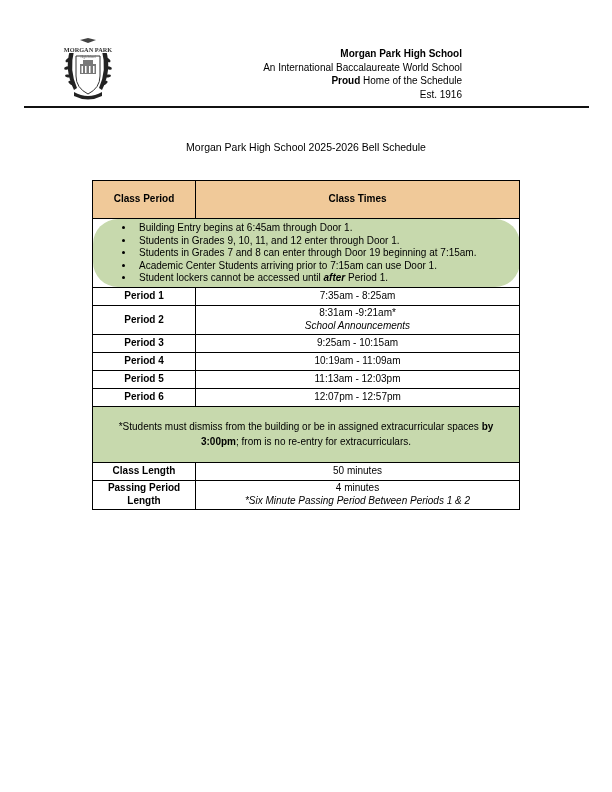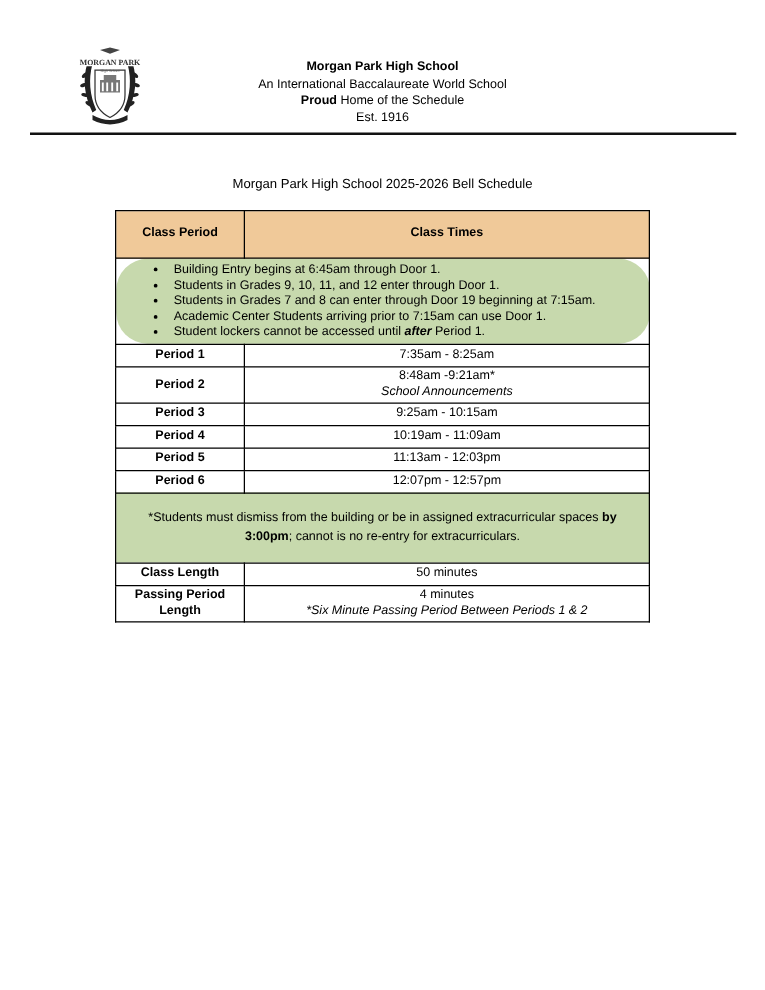--- a/index.html
+++ b/index.html
@@ -4,33 +4,33 @@
 <style>
   html, body { margin: 0; padding: 0; }
   body {
     width: 612px; height: 792px; background: #ffffff; position: relative;
     font-family: "Liberation Sans", "DejaVu Sans", sans-serif; color: #000;
     overflow: hidden;
   }
   .logo { position: absolute; left: 62px; top: 36px; width: 52px; height: 66px; }
   .header {
     position: absolute; left: 150px; width: 312px; top: 47px;
-    text-align: center; font-size: 10px; line-height: 13.5px;
+    text-align: right; font-size: 10px; line-height: 13.5px;
   }
   .header .name { font-weight: bold; }
   .rule {
     position: absolute; left: 24px; width: 565px; top: 106px;
     height: 0; border-top: 2px solid #111;
   }
   .title {
     position: absolute; left: 92px; width: 428px; top: 141px;
     text-align: center; font-weight: normal; font-size: 10.5px;
   }
   table.sched {
-    position: absolute; left: 92px; top: 168px; width: 428px;
+    position: absolute; left: 92px; top: 180px; width: 428px;
     border-collapse: collapse; font-size: 10px;
   }
   table.sched td {
     border: 1px solid #000; padding: 0 4px; text-align: center;
     line-height: 12.5px;
   }
   .c1 { width: 94px; font-weight: bold; }
   tr.head td { background: #f0c999; font-weight: bold; height: 37px; }
   tr.notes td { background: #c7d9ad; text-align: left; padding: 3px 4px 2px 4px; border-radius: 25px; }
   tr.notes ul { margin: 0; padding-left: 38px; list-style: disc; }
@@ -110,42 +110,42 @@
       </ul>
     </td>
   </tr>
   <tr class="p">
     <td class="c1">Period 1</td>
     <td>7:35am - 8:25am</td>
   </tr>
   <tr class="p2">
     <td class="c1">Period 2</td>
     <td>
-      <div>8:48am -9:21am*</div>
+      <div>8:31am -9:21am*</div>
       <div class="it">School Announcements</div>
     </td>
   </tr>
   <tr class="p">
     <td class="c1">Period 3</td>
     <td>9:25am - 10:15am</td>
   </tr>
   <tr class="p">
     <td class="c1">Period 4</td>
     <td>10:19am - 11:09am</td>
   </tr>
   <tr class="p">
     <td class="c1">Period 5</td>
     <td>11:13am - 12:03pm</td>
   </tr>
   <tr class="p">
     <td class="c1">Period 6</td>
     <td>12:07pm - 12:57pm</td>
   </tr>
   <tr class="dismiss">
-    <td colspan="2"><span>*Students must dismiss from the building or be in assigned extracurricular spaces </span><b>by</b> <b>3:00pm</b><span>; cannot is no re-entry for extracurriculars.</span></td>
+    <td colspan="2"><span>*Students must dismiss from the building or be in assigned extracurricular spaces </span><b>by</b> <b>3:00pm</b><span>; from is no re-entry for extracurriculars.</span></td>
   </tr>
   <tr class="len">
     <td class="c1">Class Length</td>
     <td>50 minutes</td>
   </tr>
   <tr class="pass">
     <td class="c1">Passing Period Length</td>
     <td>
       <div>4 minutes</div>
       <div class="it">*Six Minute Passing Period Between Periods 1 &amp; 2</div>

